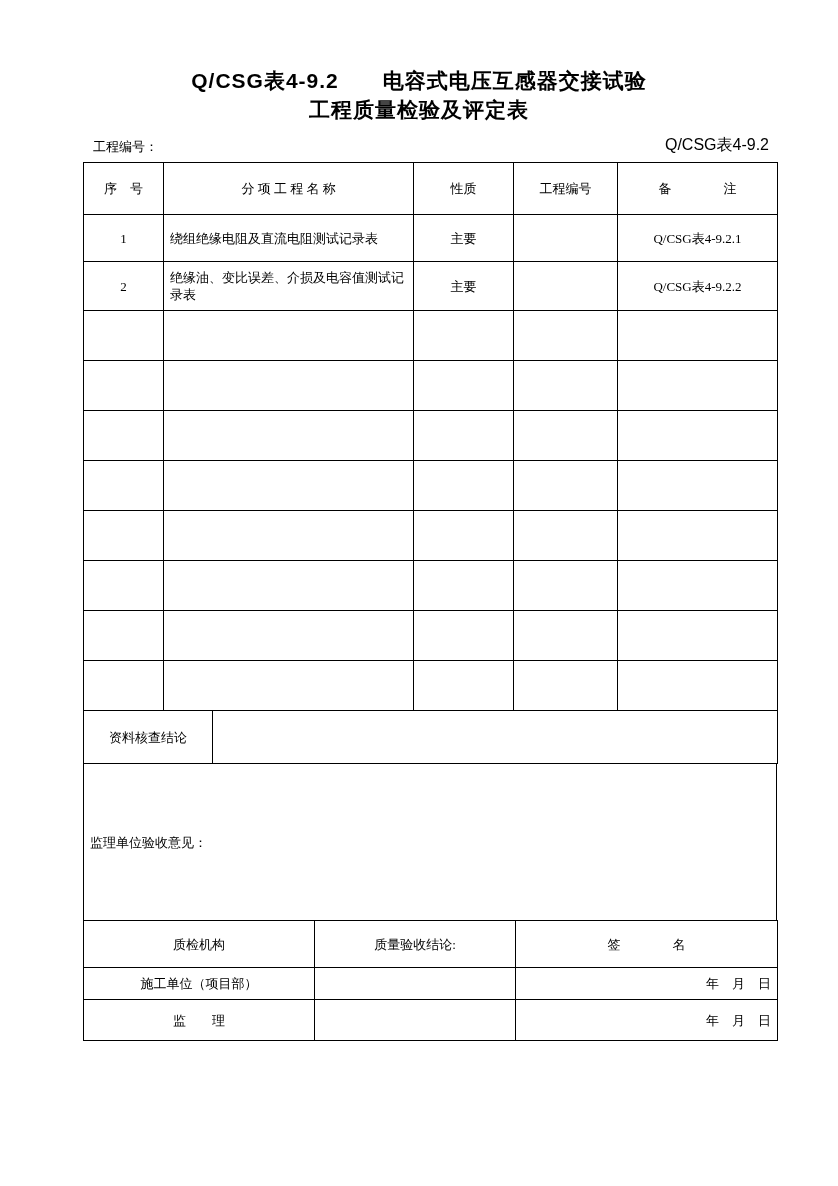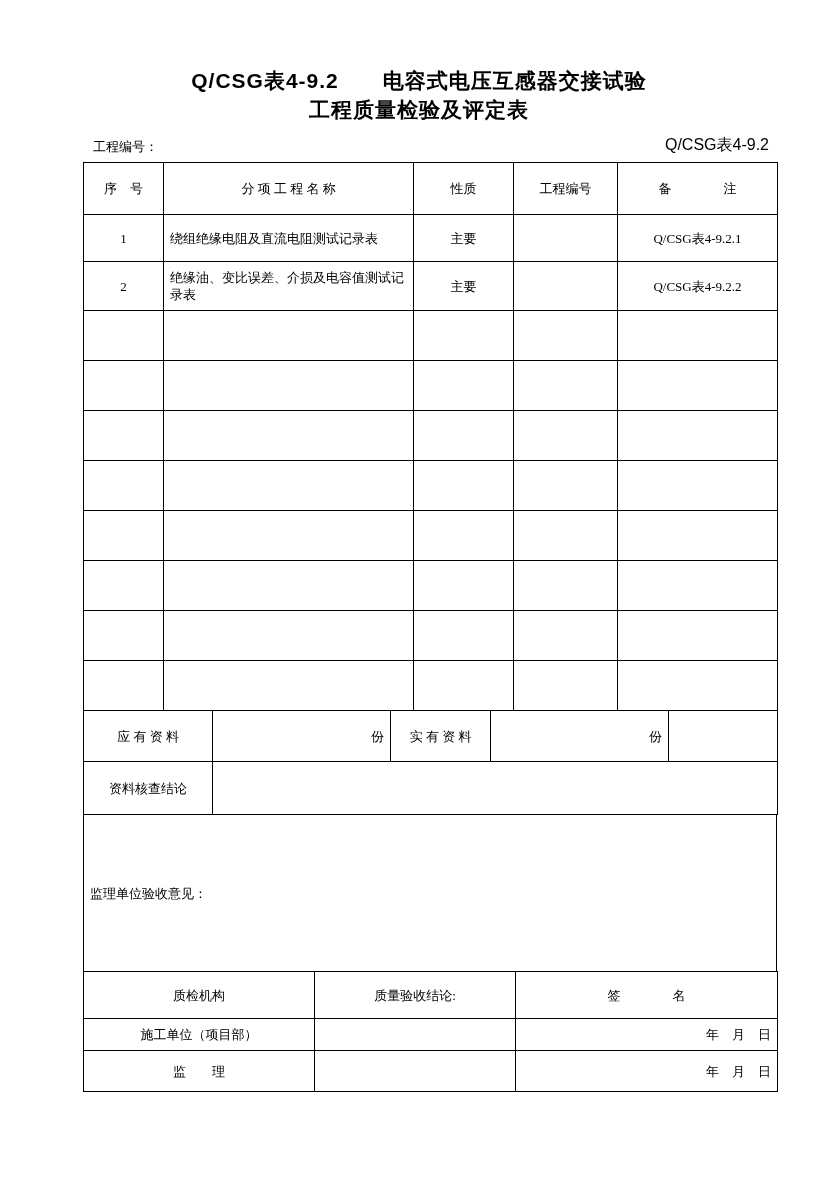--- a/index.html
+++ b/index.html
@@ -172,27 +172,20 @@
 
   <table class="form stacked">
     <colgroup>
       <col style="width:129px">
         <col style="width:178px">
         <col style="width:100px">
         <col style="width:178px">
         <col style="width:109px">
     </colgroup>
     <tbody>
-        <tr style="height:51px">
-      <td class="center">应 有 资 料</td>
-      <td class="unit-cell">份</td>
-      <td class="center">实 有 资 料</td>
-      <td class="unit-cell">份</td>
-      <td></td>
-    </tr>
     <tr style="height:53px">
       <td class="center">资料核查结论</td>
       <td colspan="4"></td>
     </tr>
   </tbody>
     </table>
 
   <table class="form stacked">
     <tbody>
         <tr style="height:157px">

